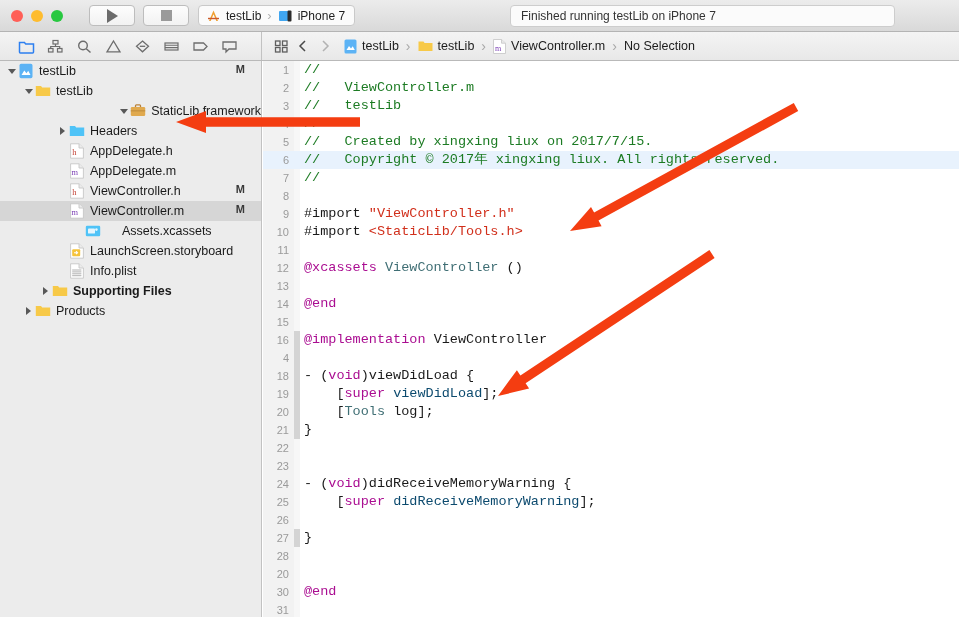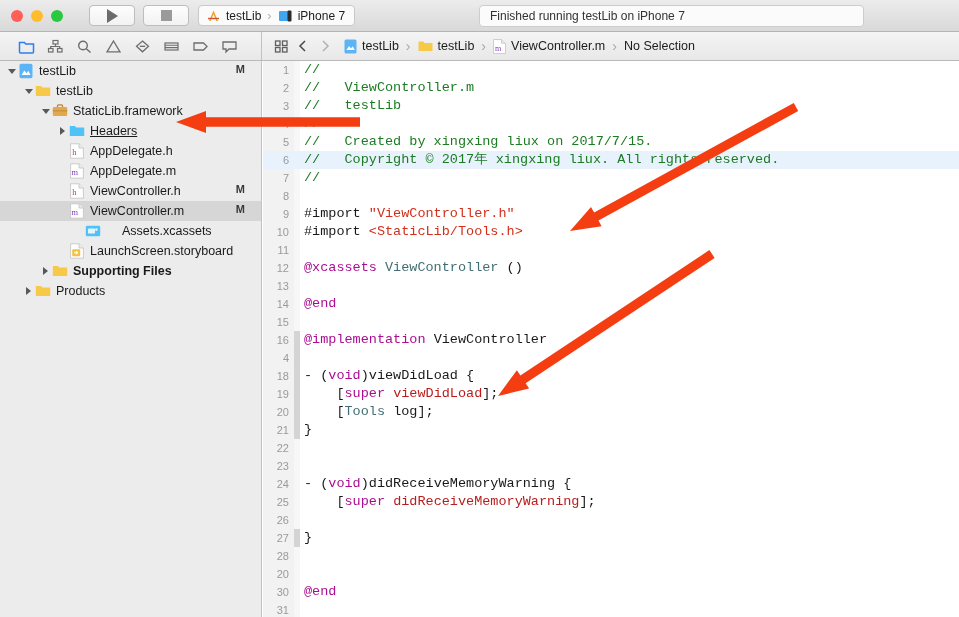--- a/index.html
+++ b/index.html
@@ -41,21 +41,21 @@
 
   .scheme {
     margin-left: 9px; height: 21px; padding: 0 9px 0 7px;
     background: #fbfbfb; border: 1px solid #c9c9c9; border-radius: 4px;
     display: flex; align-items: center; gap: 5px;
     font-size: 12px; color: #1d1d1d;
   }
   .scheme .sep { color: #b0b0b0; font-size: 13px; margin: 0 1px; }
 
   .status-box {
-    position: absolute; left: 479px; top: 5px; width: 385px; height: 22px;
+    position: absolute; left: 510px; top: 5px; width: 385px; height: 22px;
     background: #fbfbfb; border: 1px solid #cdcdcd; border-radius: 4px;
     display: flex; align-items: center; padding-left: 10px;
     font-size: 12px; color: #333;
   }
 
   
   .subbar {
     position: absolute; left: 0; top: 32px; width: 959px; height: 29px;
     background: linear-gradient(#f4f4f4, #e8e8e8);
     border-bottom: 1px solid #b9b9b9;
@@ -129,21 +129,21 @@
   .cline .ctext { position: absolute; left: 41px; color: #1a1a1a; }
   .cline.hl { background: #e8f2fd; }
   .cline .chg {
     position: absolute; left: 31px; width: 6px; height: 18px; background: #d4d4d4;
   }
   .cm { color: #1c7b23; }
   .st { color: #d12f1b; }
   .kw { color: #aa0d91; }
   .ty { color: #3f6e74; }
   .pp { color: #1a1a1a; }
-  .mth { color: #b91c1c; }
+  .mth { color: #0c4a6e; }
 
   
   .arrows { position: absolute; left: 0; top: 0; width: 959px; height: 617px; pointer-events: none; }
 </style>
 </head>
 <body>
 
 <div id="app">
 
   <div class="titlebar">
@@ -299,32 +299,32 @@
       </div>
       <div class="row" style="padding-left: 22px;">
         <span class="disc">
           <span class="tri-d"></span>
         </span>
         <span class="ficon"><svg width="16" height="16" viewBox="0 0 16 16">
             <path d="M0.8 3 h5.2 l1.2 1.6 H15.2 v8.4 H0.8 Z" fill="#f7c948"></path>
           </svg></span>
         <span>testLib</span>
       </div>
-      <div class="row" style="padding-left: 39px;">
+      <div class="row" style="padding-left: 39px; justify-content: flex-end;">
         <span class="disc">
           <span class="tri-d"></span>
         </span>
         <span class="ficon"><svg width="16" height="16" viewBox="0 0 16 16">
             <rect x="0.8" y="4" width="14.4" height="9" rx="1.3" fill="#e0a94e"></rect>
             <path d="M5.5 4 V2.8 a0.9 .9 0 0 1 .9-.9 h3.2 a0.9 .9 0 0 1 .9 .9 V4" fill="none" stroke="#b9823a" stroke-width="1.3"></path>
             <rect x="0.8" y="7.3" width="14.4" height="1.1" fill="#c08e3c"></rect>
           </svg></span>
         <span>StaticLib.framework</span>
       </div>
-      <div class="row" style="padding-left: 56px; text-decoration: underline;">
+      <div class="row" style="padding-left: 56px;">
         <span class="disc">
           <span class="tri-r"></span>
         </span>
         <span class="ficon"><svg width="16" height="16" viewBox="0 0 16 16">
             <path d="M0.8 3 h5.2 l1.2 1.6 H15.2 v8.4 H0.8 Z" fill="#4fc3f7"></path>
           </svg></span>
         <span>Headers</span>
       </div>
       <div class="row" style="padding-left: 56px;">
         <span class="disc"></span>
@@ -375,20 +375,32 @@
       </div>
       <div class="row" style="padding-left: 56px;">
         <span class="disc"></span>
         <span class="ficon"><svg width="16" height="16" viewBox="0 0 16 16">
             <path d="M1.6 0.8 H10 L14.4 5 V15.2 H1.6 Z" fill="#ffffff" stroke="#c6c6c6" stroke-width="0.9"></path>
             <path d="M10 0.8 V5 H14.4" fill="#ececec" stroke="#c6c6c6" stroke-width="0.9"></path>
             <rect x="3.2" y="6.2" width="8" height="7" rx="1" fill="#f5c33b"></rect>
             <path d="M5 9.7 h3.4 M7 8.2 l1.6 1.5 L7 11.2" fill="none" stroke="#ffffff" stroke-width="1.1"></path>
           </svg></span>
         <span>LaunchScreen.storyboard</span>
+      </div>
+      <div class="row" style="padding-left: 56px;">
+        <span class="disc"></span>
+        <span class="ficon"><svg width="16" height="16" viewBox="0 0 16 16">
+            <path d="M1.6 0.8 H10 L14.4 5 V15.2 H1.6 Z" fill="#ffffff" stroke="#c6c6c6" stroke-width="0.9"></path>
+            <path d="M10 0.8 V5 H14.4" fill="#ececec" stroke="#c6c6c6" stroke-width="0.9"></path>
+            <path d="M3.2 7 H12.4" stroke="#b0b0b0" stroke-width="1"></path>
+            <path d="M3.2 8.9 H12.4" stroke="#b0b0b0" stroke-width="1"></path>
+            <path d="M3.2 10.8 H12.4" stroke="#b0b0b0" stroke-width="1"></path>
+            <path d="M3.2 12.7 H12.4" stroke="#b0b0b0" stroke-width="1"></path>
+          </svg></span>
+        <span>Info.plist</span>
       </div>
       <div class="row" style="padding-left: 39px; font-weight: bold;">
         <span class="disc">
           <span class="tri-r"></span>
         </span>
         <span class="ficon"><svg width="16" height="16" viewBox="0 0 16 16">
             <path d="M0.8 3 h5.2 l1.2 1.6 H15.2 v8.4 H0.8 Z" fill="#f7c948"></path>
           </svg></span>
         <span>Supporting Files</span>
       </div>

